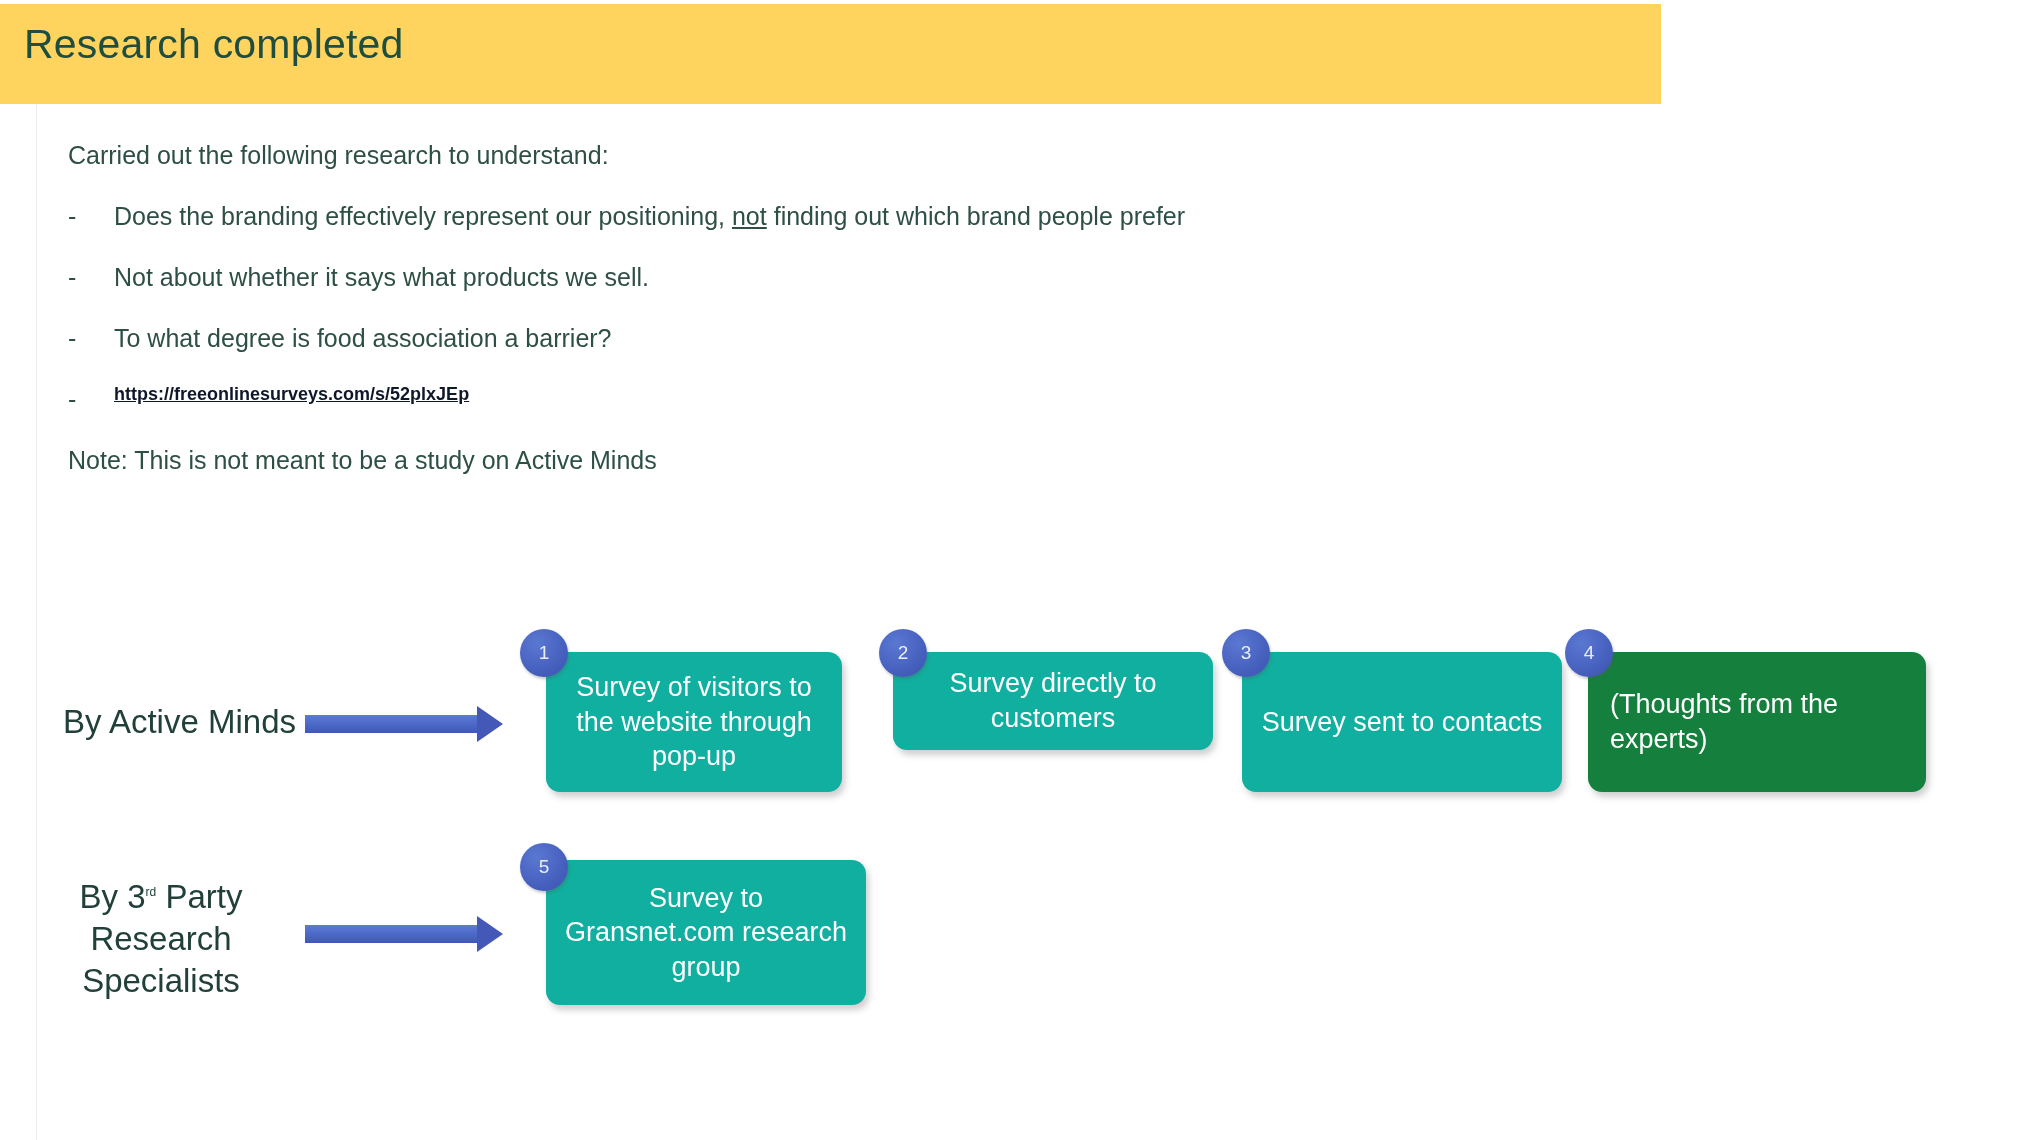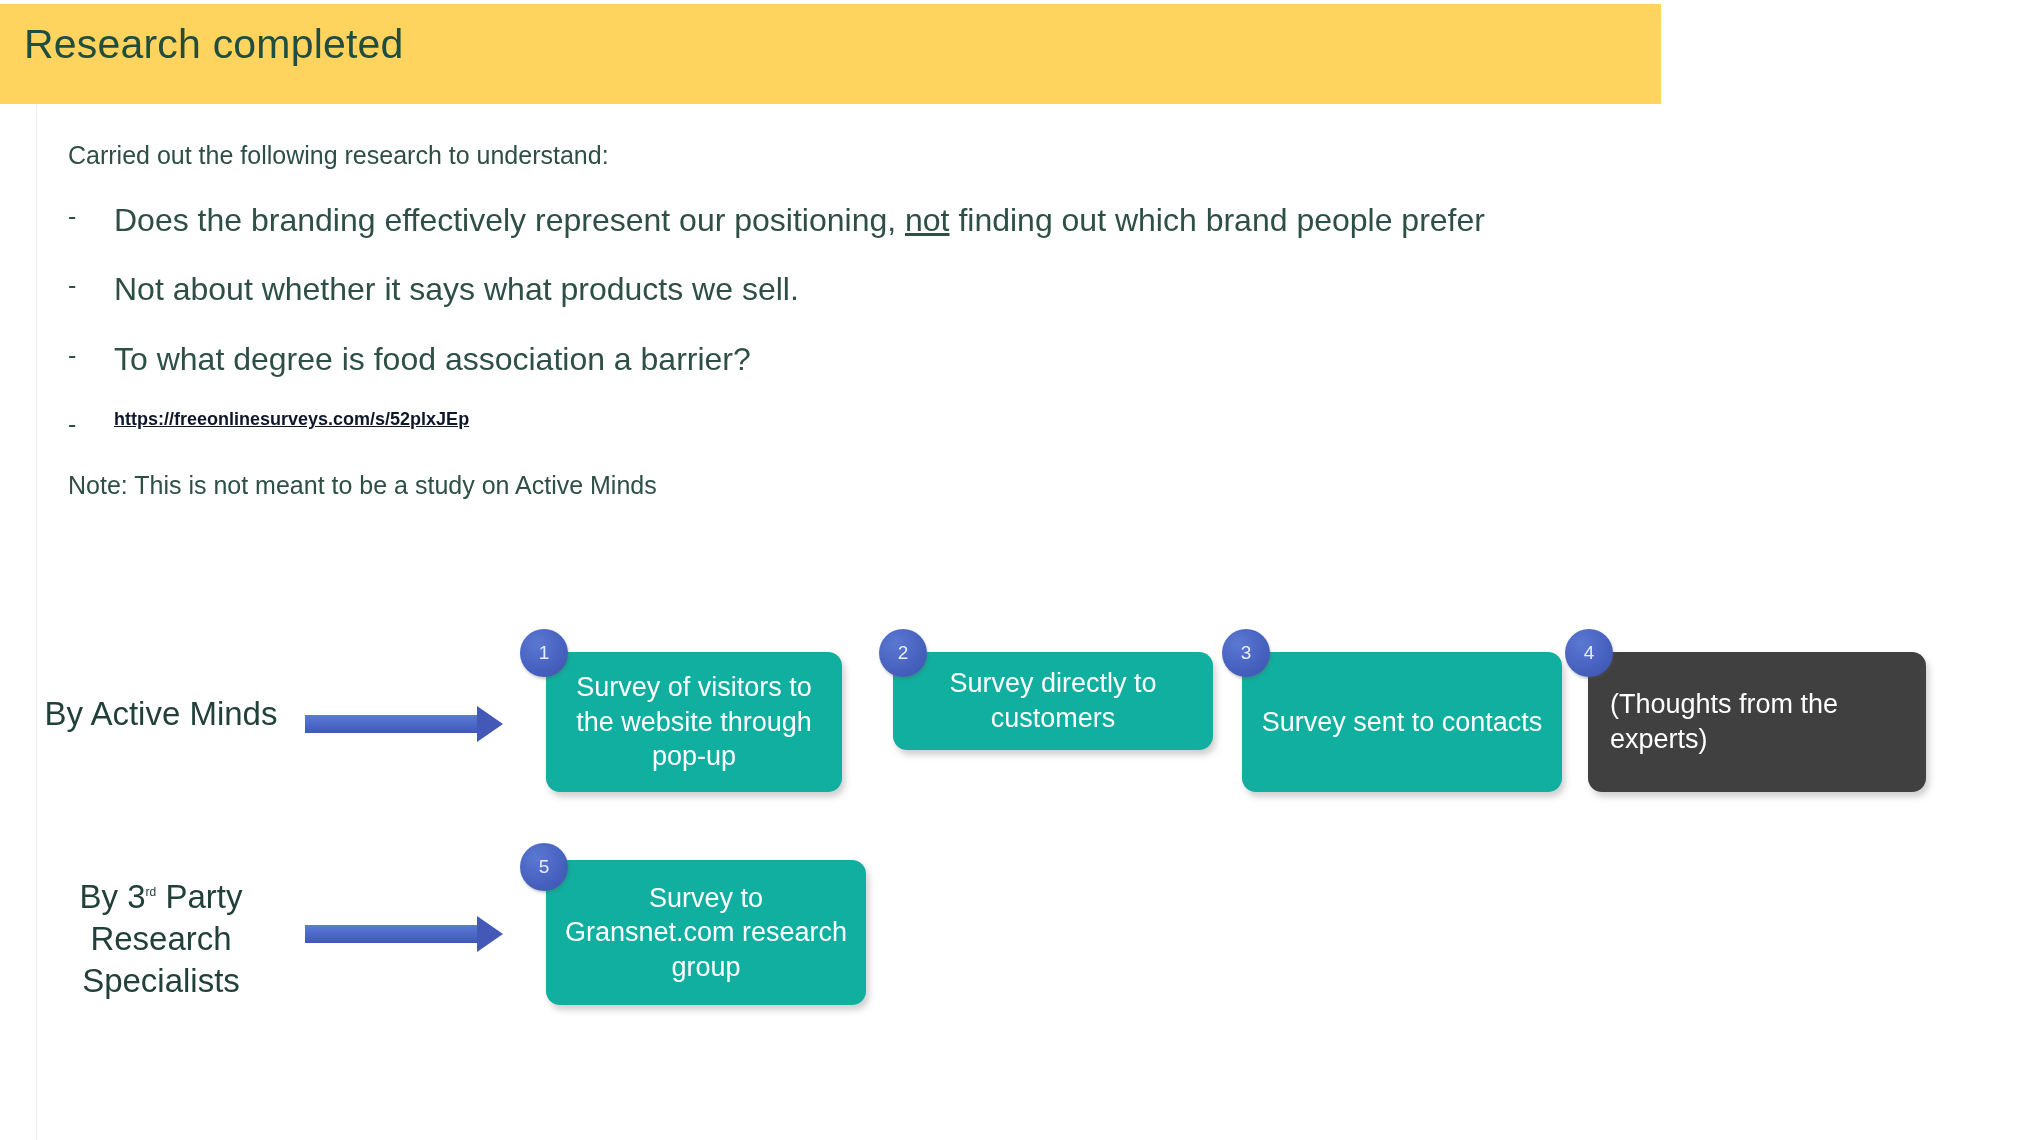--- a/index.html
+++ b/index.html
@@ -77,21 +77,21 @@
     margin: 0 0 31px 0;
   }
   .bullet-dash {
     width: 46px;
     flex: 0 0 46px;
     font-size: 25px;
     color: #2E4F46;
     line-height: 1.2;
   }
   .bullet-text {
-    font-size: 32px;
+    font-size: 25px;
     color: #2E4F46;
     line-height: 1.2;
   }
   .bullet-text .emphasis-underline {
     text-decoration: underline;
   }
   .link-text {
     font-size: 18px;
     color: #0f172a;
     font-weight: bold;
@@ -120,23 +120,23 @@
     line-height: 1.28;
     text-align: center;
   }
   .row-label sup {
     font-size: 12px;
     vertical-align: super;
     line-height: 0;
   }
   .label-active-minds {
     left: 26px;
-    top: 93px;
+    top: 101px;
     width: 270px;
-    text-align: center;
+    text-align: right;
   }
   .label-third-party {
     left: 46px;
     top: 276px;
     width: 230px;
   }
 
   
   .block-arrow {
     position: absolute;
@@ -178,21 +178,21 @@
   .step-box .box-text {
     position: absolute;
     left: 0;
     right: 0;
     top: 50%;
     transform: translateY(-50%);
     padding: 0 18px;
     text-align: center;
   }
   .step-box.teal { background: #10AFA0; }
-  .step-box.purple { background: #404040; }
+  .step-box.purple { background: #15803d; }
   .step-box.purple .box-text {
     text-align: left;
     padding-left: 22px;
   }
 
   .badge {
     position: absolute;
     width: 48px;
     height: 48px;
     border-radius: 50%;

